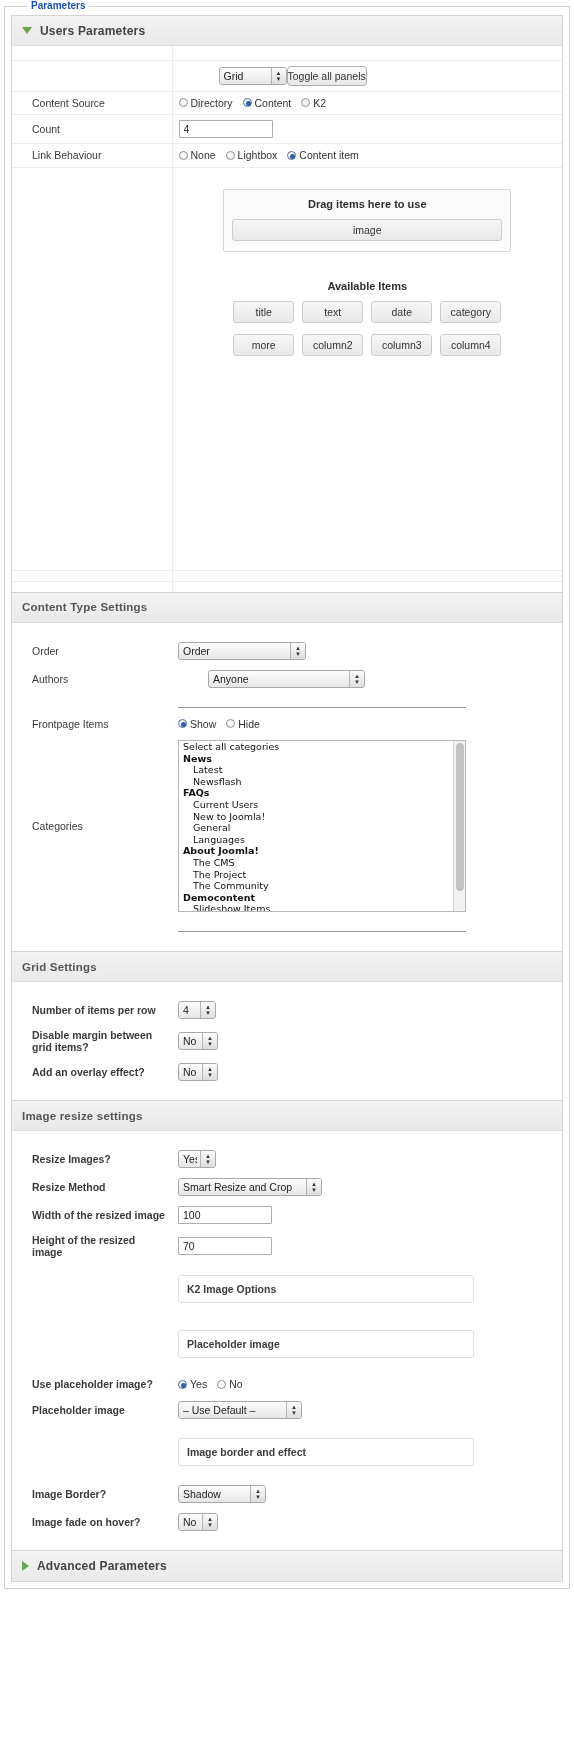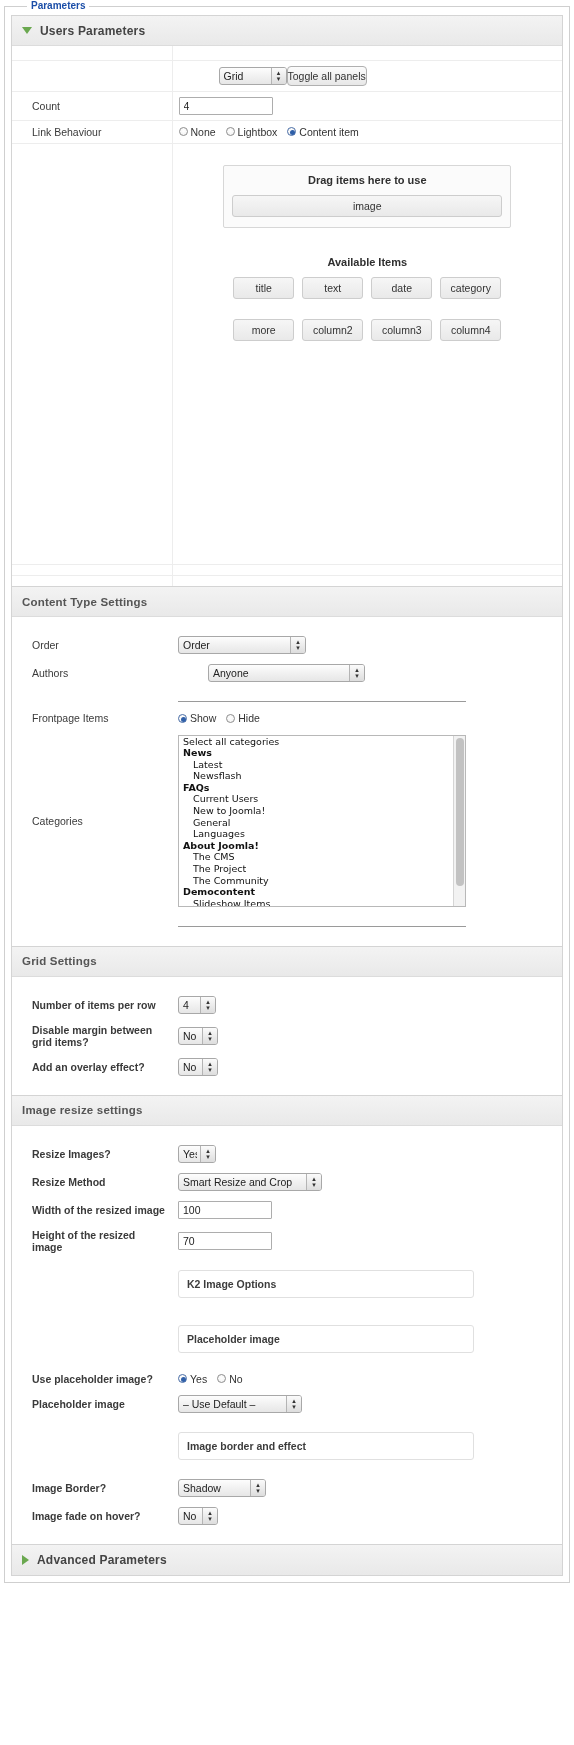--- a/index.html
+++ b/index.html
@@ -190,21 +190,21 @@
     text-align: center;
     font-size: 11px;
     font-weight: bold;
     color: #2f2f2f;
     margin: 28px 0 9px 0;
   }
   .chip-row {
     display: flex;
     justify-content: center;
     gap: 8px;
-    margin-bottom: 20px;
+    margin-bottom: 11px;
   }
   .chip-row .chip { width: 61px; }
   .tall-spacer { height: 188px; }
 
   
   .multisel {
     width: 288px;
     height: 172px;
     border: 1px solid #b8b8b8;
     background: #fff;
@@ -277,20 +277,41 @@
                 <select class="sel" style="width:68px;">
                   <option>Grid</option>
                 </select>
                 <span class="arrows">
                       <span>▴</span>
                       <span>▾</span>
                     </span>
               </span>
               <button class="btn">Toggle all panels</button>
             </div>
+          </td>
+        </tr>
+        <tr>
+          <td class="key">
+            <span class="keylabel">Content Source</span>
+          </td>
+          <td>
+            <span class="radiogroup">
+              <span class="ritem">
+                <span class="radio"></span>
+                <span>Directory</span>
+              </span>
+              <span class="ritem">
+                <span class="radio on"></span>
+                <span>Content</span>
+              </span>
+              <span class="ritem">
+                <span class="radio"></span>
+                <span>K2</span>
+              </span>
+            </span>
           </td>
         </tr>
         <tr>
           <td class="key">
             <span class="keylabel">Count</span>
           </td>
           <td>
             <input class="txt" style="width: 94px;" value="4">
           </td>
         </tr>

